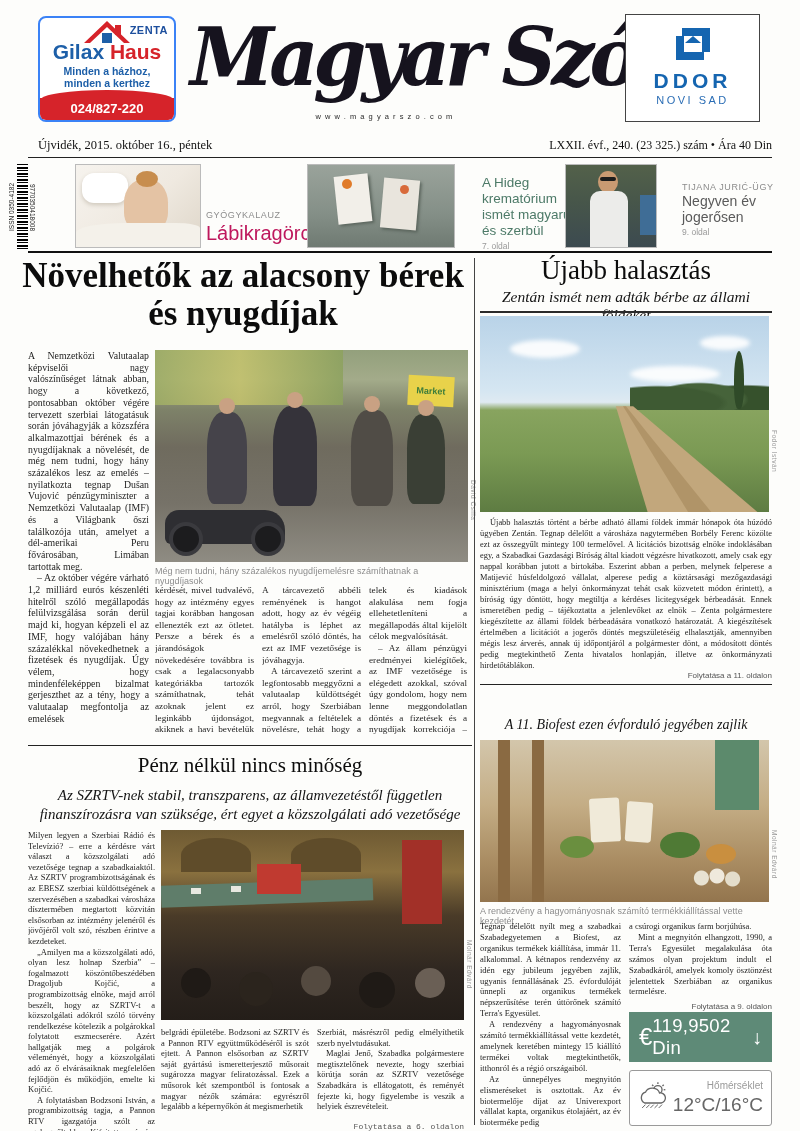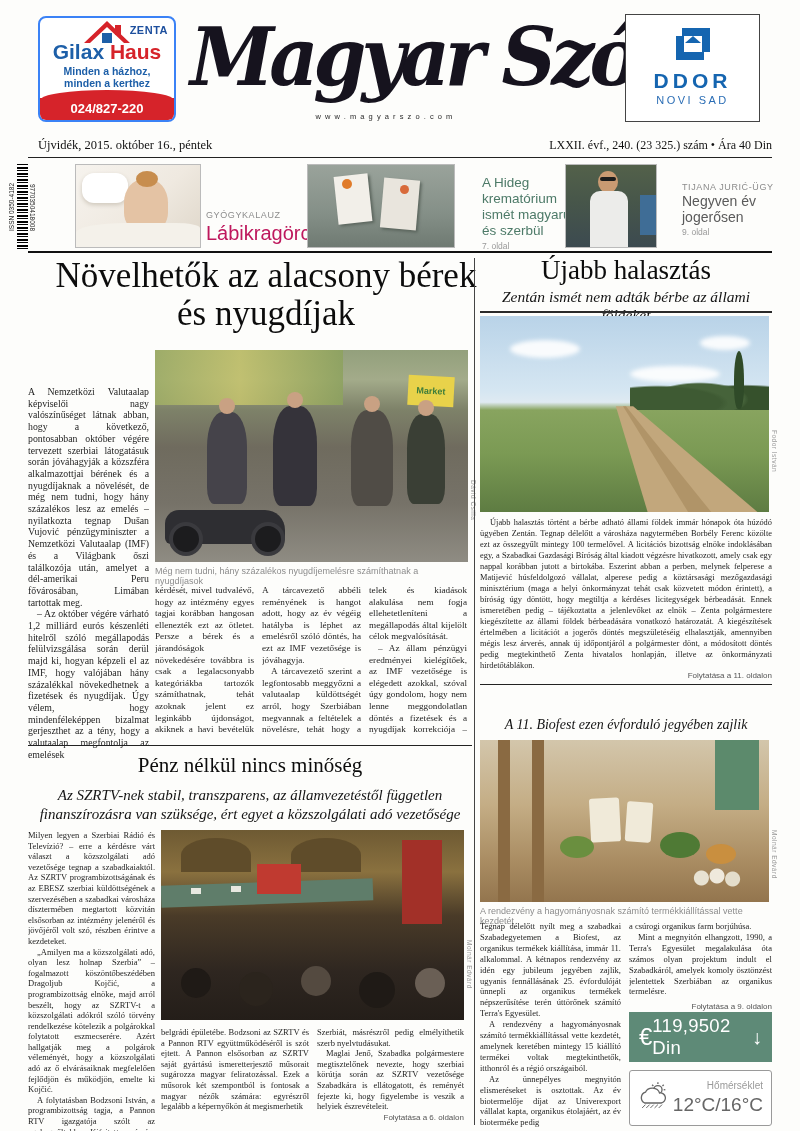--- a/index.html
+++ b/index.html
@@ -77,22 +77,22 @@
   
   .headline{font-family:"Liberation Serif",serif;color:#0c0c0c;text-align:center;font-weight:normal;}
   .subhead{font-style:italic;text-align:center;color:#141414;}
   .bodytext{text-align:justify;overflow:hidden;}
   .bodytext p{margin:0;}
   .bodytext p + p{text-indent:9px;}
   .caption{font:9px "Liberation Sans",sans-serif;color:#8c8c8c;}
   .cont{font:8px "Liberation Sans",sans-serif;color:#555;text-align:right;margin-top:3px;}
   .vcredit{writing-mode:vertical-rl;font:6.5px "Liberation Sans",sans-serif;color:#9a9a9a;letter-spacing:.5px;}
 
-  #lead-headline{left:44px;top:257px;width:444px;font-size:35px;line-height:38px;}
-  #lead-col1{left:28px;top:350px;width:121px;height:386px;font-size:9.8px;line-height:11.7px;margin-top:36px;}
+  #lead-headline{left:21px;top:257px;width:444px;font-size:35px;line-height:38px;font-weight:bold;}
+  #lead-col1{left:28px;top:350px;width:121px;height:386px;font-size:9.8px;line-height:11.7px;}
   #lead-col2{left:155px;top:585px;width:99px;height:150px;font-size:9.2px;line-height:11.6px;}
   #lead-col3{left:262px;top:585px;width:99px;height:150px;font-size:9.2px;line-height:11.6px;}
   #lead-col4{left:369px;top:585px;width:98px;height:150px;font-size:9.2px;line-height:11.6px;}
   #lead-caption{left:155px;top:566px;width:312px;}
   #lead-credit{left:470px;top:480px;height:84px;}
 
   #lead-photo{left:155px;top:350px;width:313px;height:212px;overflow:hidden;
      background:linear-gradient(180deg,#93a07c 0%,#a3ab8a 14%,#7e8269 28%,#6f6b5e 46%,#767268 72%,#8f8c83 100%);}
   #lead-photo .stall{position:absolute;left:0;top:0;width:60%;height:26%;background:linear-gradient(90deg,#9fae66 0%,#c6c46d 45%,#8da25e 100%);opacity:.85;}
   #lead-photo .sign{position:absolute;right:14px;top:26px;width:46px;height:30px;background:#e8d24a;color:#3e7d3a;
@@ -188,21 +188,21 @@
   #rtv-photo .banner-red{position:absolute;left:96px;top:34px;width:44px;height:30px;background:#c03a30;}
   #rtv-photo .head{position:absolute;border-radius:50%;background:#1f1a16;}
   #rtv-photo .h1{left:20px;bottom:22px;width:30px;height:30px;}
   #rtv-photo .h2{left:78px;bottom:14px;width:34px;height:34px;background:#2b241d;}
   #rtv-photo .h3{left:140px;bottom:24px;width:30px;height:30px;background:#544a40;}
   #rtv-photo .h4{left:198px;bottom:12px;width:36px;height:36px;}
   #rtv-photo .h5{left:254px;bottom:22px;width:30px;height:30px;background:#6a5f55;}
   #rtv-credit{left:466px;top:940px;height:80px;}
   #rtv-col2{left:161px;top:1027px;width:148px;height:104px;font-size:8.5px;line-height:10.6px;}
   #rtv-col3{left:317px;top:1027px;width:147px;height:104px;font-size:8.5px;line-height:10.6px;}
-  #rtv-col3 .cont{margin-top:1px;}
+  #rtv-col3 .cont{margin-top:10px;font-family:Liberation Mono, monospace;}
 </style>
 </head>
 <body>
 
 <div id="page">
 
   <div class="abs" id="gilax">
     <div class="toprow">
       <svg class="roof" width="46" height="26" viewBox="0 0 46 26">
         <polygon points="23,0 46,22 40,22 23,6 6,22 0,22" fill="#d6232a"></polygon>

